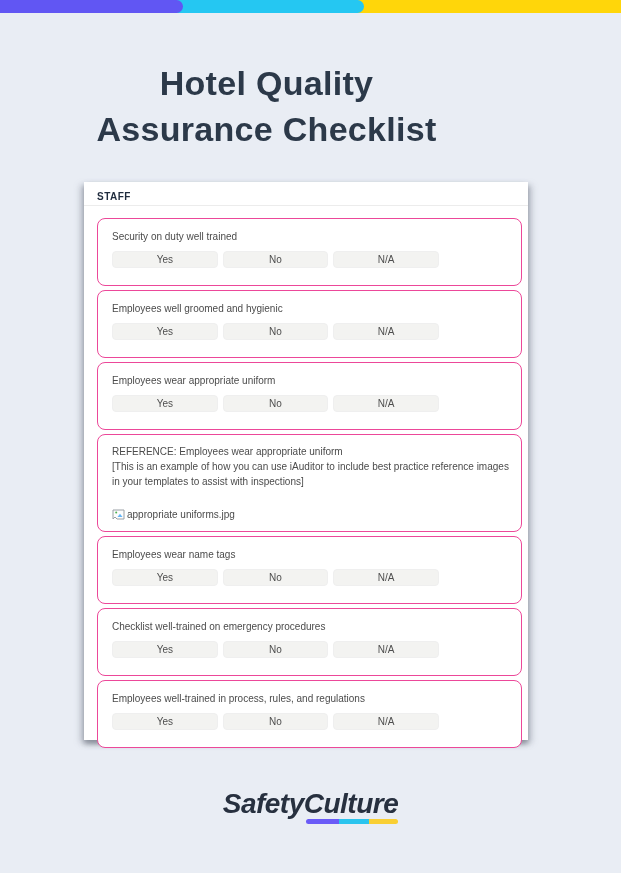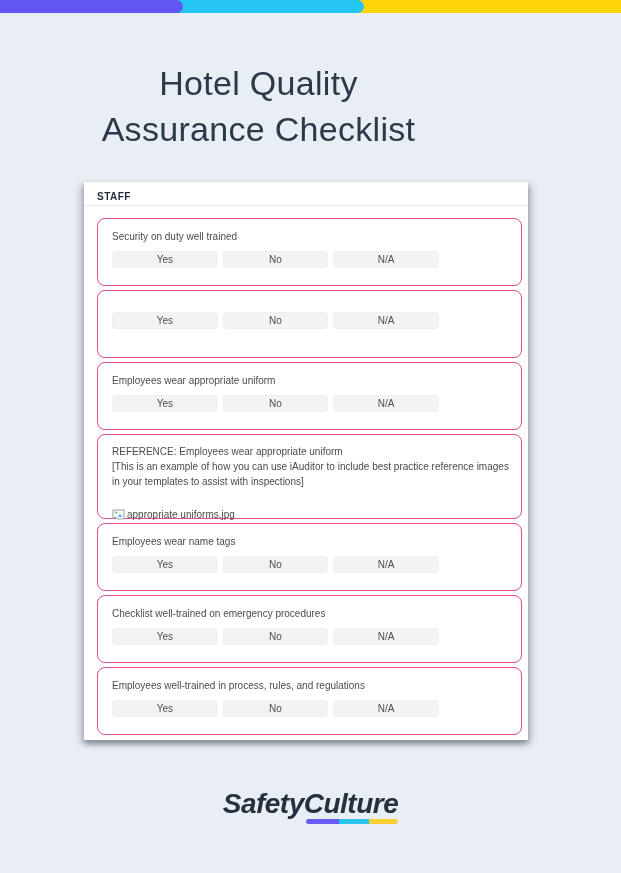--- a/index.html
+++ b/index.html
@@ -11,23 +11,23 @@
     background:#e9edf4; overflow:hidden;
   }
 
   
   .topbar { position:absolute; top:0; left:0; width:621px; height:13px; background:#FFD60A; }
   .topbar .seg-cyan  { position:absolute; top:0; left:0; width:364px; height:13px; background:#25C7F2; border-radius:0 8px 8px 0; }
   .topbar .seg-purple{ position:absolute; top:0; left:0; width:183px; height:13px; background:#6156F3; border-radius:0 8px 8px 0; }
 
   
   .title {
-    position:absolute; top:60px; left:4px; width:509px;
+    position:absolute; top:60px; left:12px; width:509px;
     text-align:center; font-size:34px; line-height:46px;
-    font-weight:400; color:#2c3949; letter-spacing:0.3px;
+    font-weight:700; color:#2c3949; letter-spacing:0.3px;
   }
 
   
   .card {
     position:absolute; left:84px; top:182px; width:444px; height:558px;
     background:#ffffff;
     box-shadow: 0 4px 5px rgba(104,110,122,0.55),
                 4px 3px 6px rgba(130,136,148,0.35),
                -4px 3px 6px rgba(130,136,148,0.35);
   }
@@ -36,21 +36,21 @@
     font-size:10px; font-weight:bold; color:#1f2b3d; letter-spacing:0.5px;
     border-bottom:1px solid #ececec;
   }
   .sections { padding:12px 6px 0 13px; }
 
   .sec {
     border:1px solid #ec4899; border-radius:8px;
     padding:12px 14px 0 14px; margin-bottom:4px;
     height:68px; background:#fff;
   }
-  .sec-ref { height:85px; padding-top:11px; }
+  .sec-ref { height:98px; padding-top:11px; }
 
   .q-label { font-size:10px; color:#4b4b4b; }
 
   .answers { display:flex; gap:5px; margin-top:9px; width:327px; }
   .answer-btn {
     flex:1; height:17px; background:#f3f3f1; border:1px solid #efefef;
     border-radius:4px; display:flex; align-items:center; justify-content:center;
     font-size:10px; color:#4e4e4e; cursor:pointer;
   }
 
@@ -98,20 +98,21 @@
       <div class="sec">
         <div class="q-label">Security on duty well trained</div>
         <div class="answers">
           <div class="answer-btn">Yes</div>
           <div class="answer-btn">No</div>
           <div class="answer-btn">N/A</div>
         </div>
       </div>
 
       <div class="sec">
+        <div class="q-label">Employees well groomed and hygienic</div>
         <div class="answers">
           <div class="answer-btn">Yes</div>
           <div class="answer-btn">No</div>
           <div class="answer-btn">N/A</div>
         </div>
       </div>
 
       <div class="sec">
         <div class="q-label">Employees wear appropriate uniform</div>
         <div class="answers">

